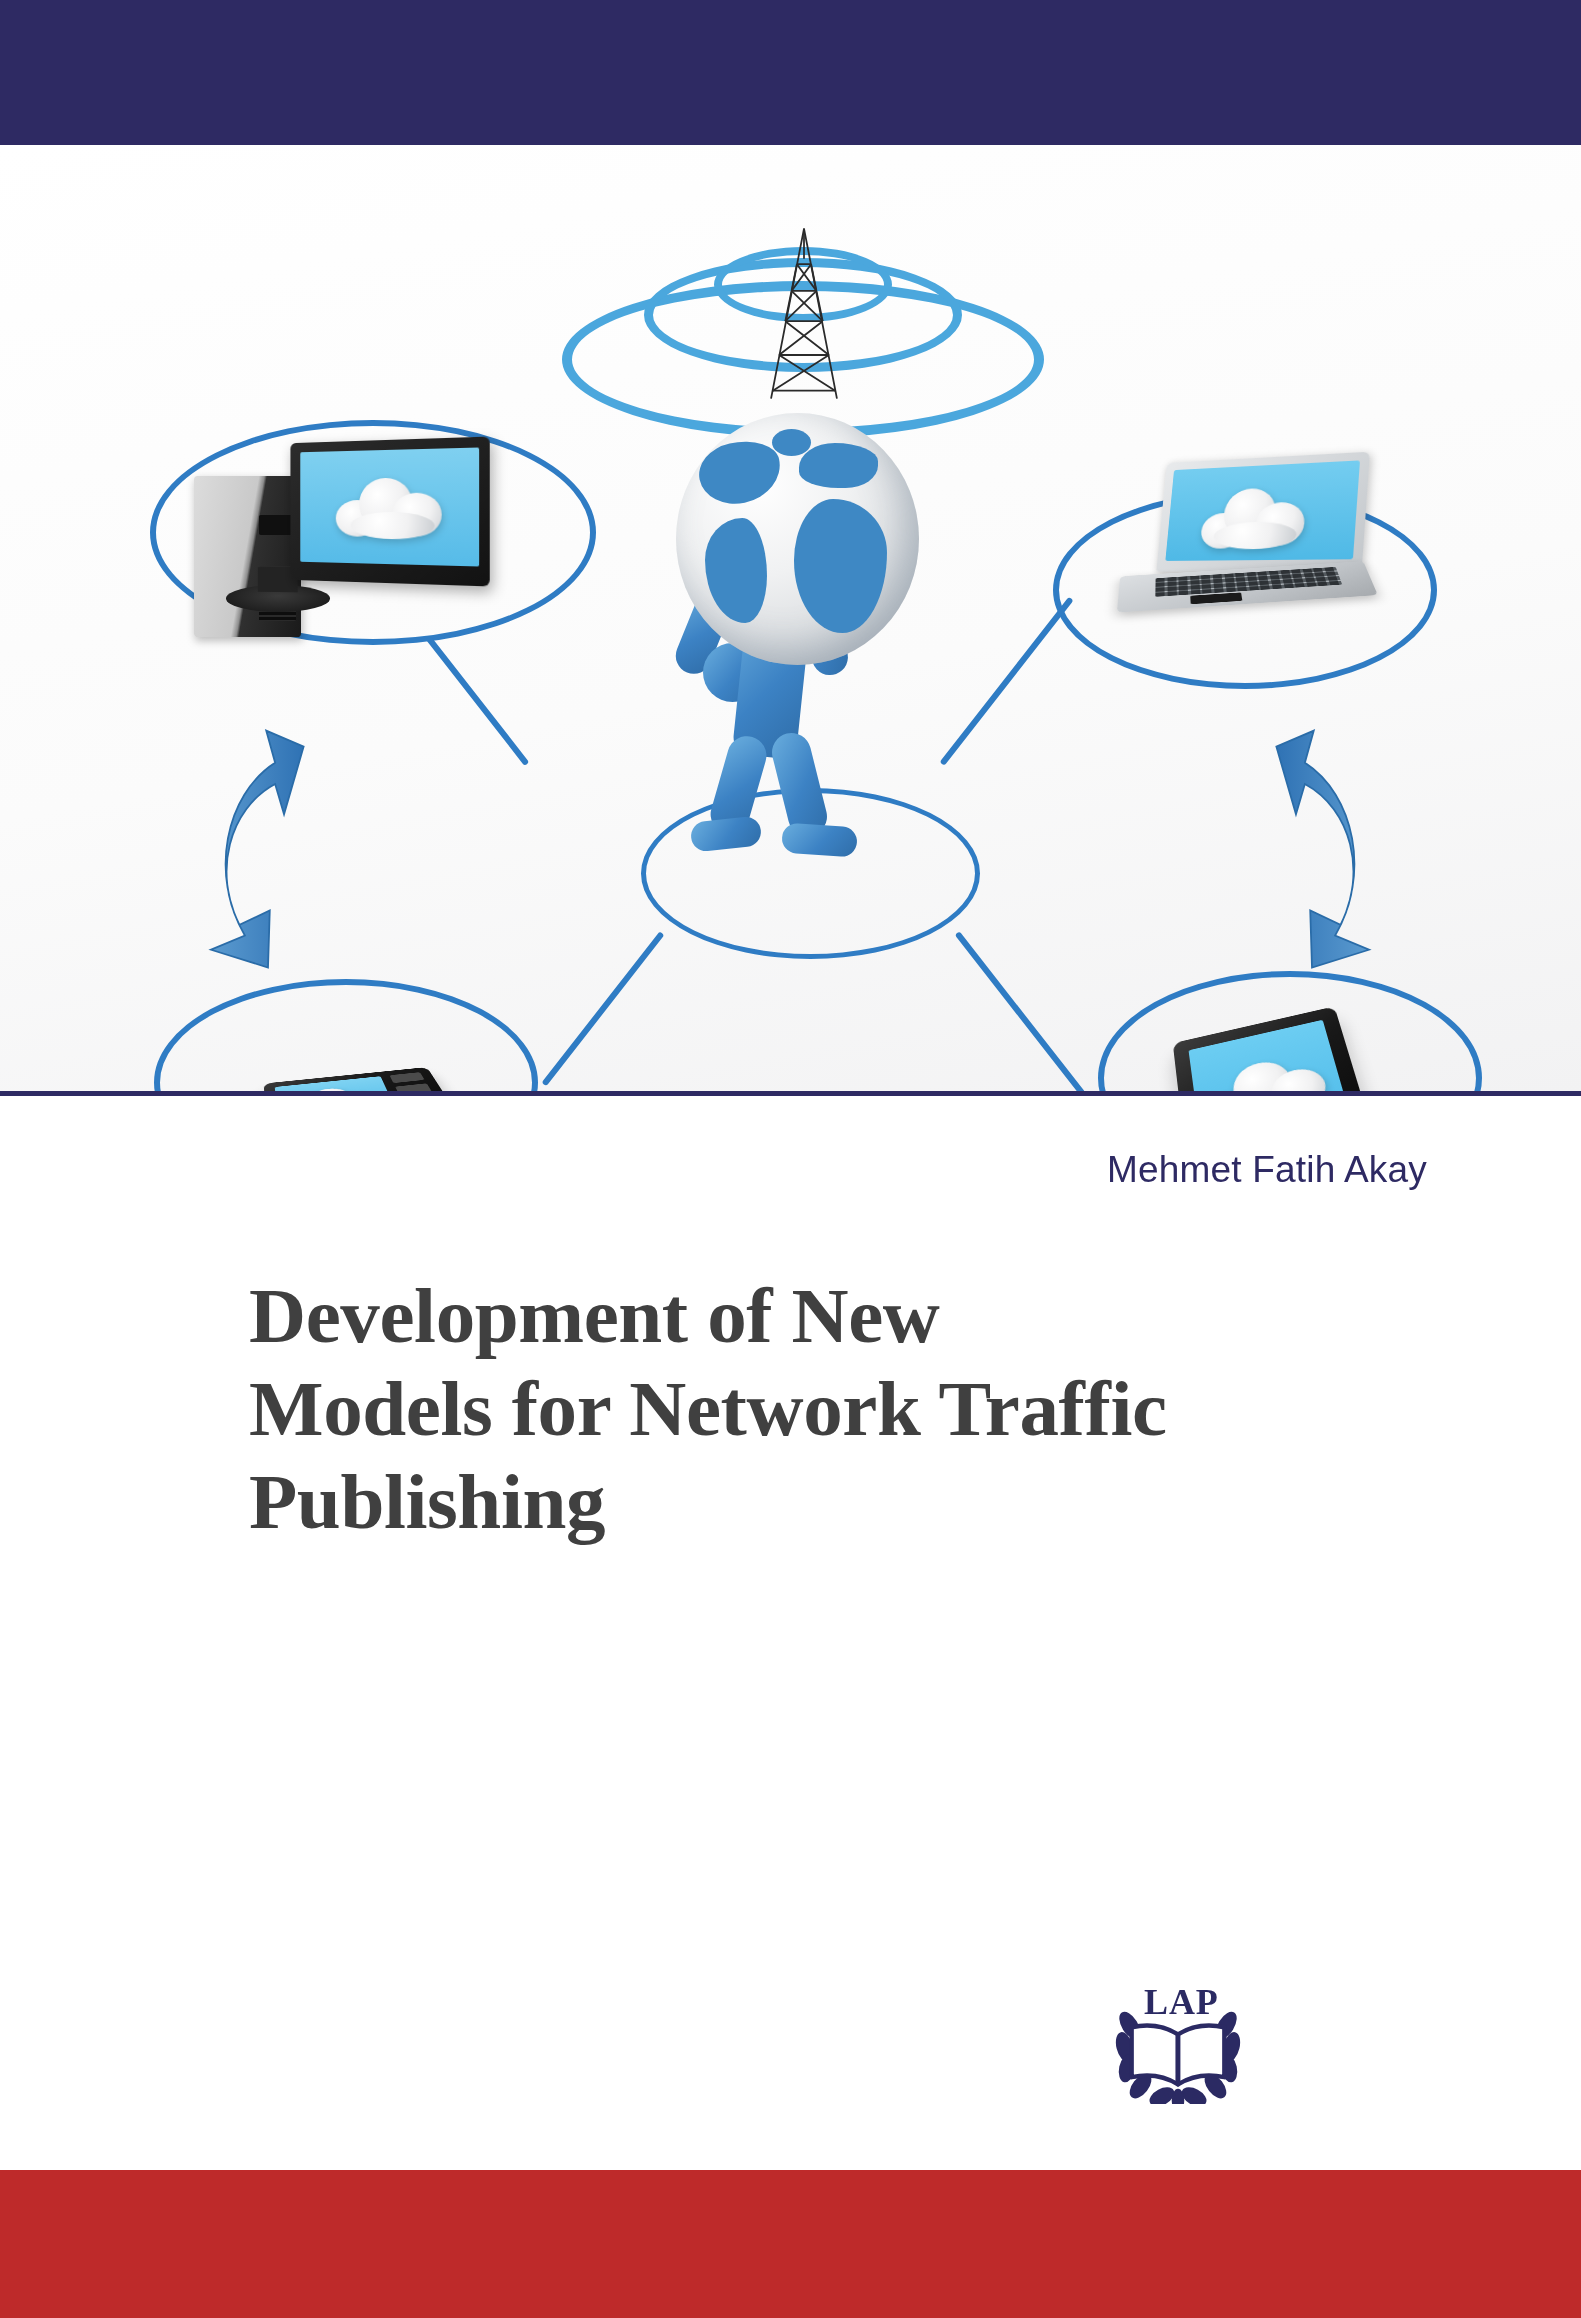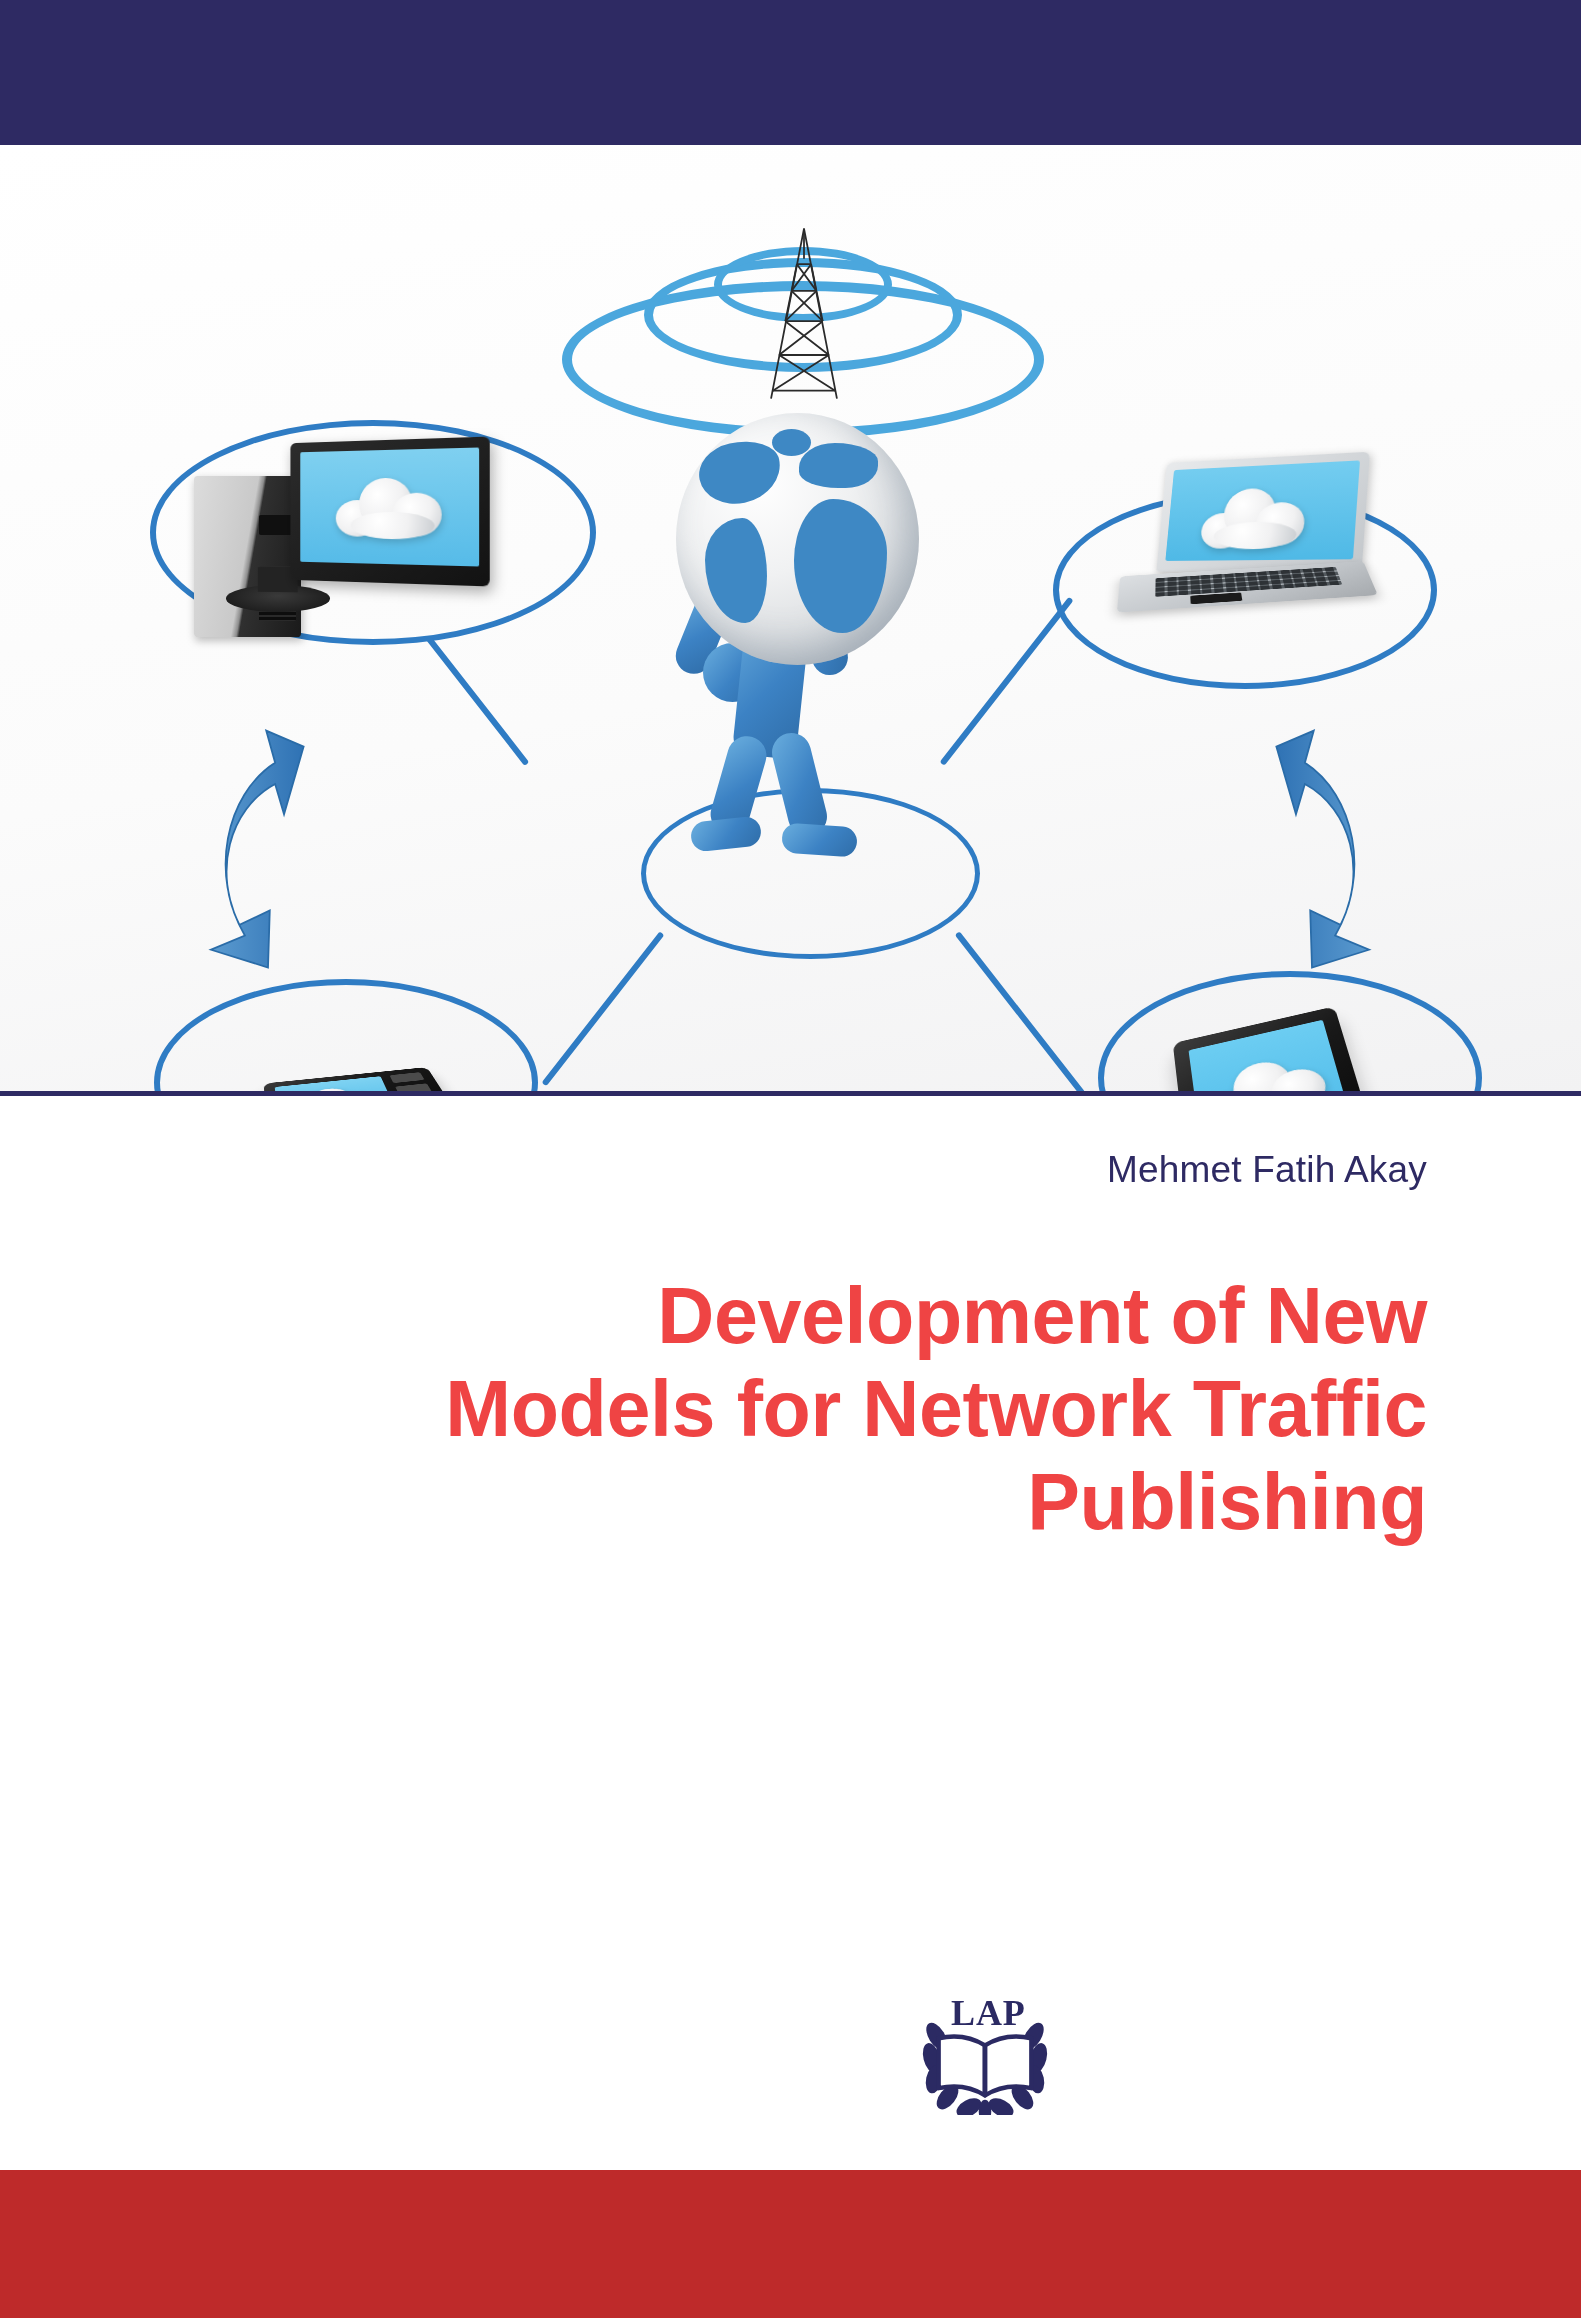--- a/index.html
+++ b/index.html
@@ -226,34 +226,34 @@
   .author {
     display: block;
     font-family: "Liberation Sans", sans-serif;
     font-size: 37px;
     line-height: 52px;
     color: #2e2a63;
     letter-spacing: 0.2px;
   }
   .title {
     position: absolute; right: 154px; top: 162px;
-    width: 1178px; text-align: right;
-    font-family: Liberation Sans, sans-serif;
+    width: 1178px; 
+    font-family: Liberation Serif, serif;
     font-weight: bold;
     font-size: 79px;
     line-height: 93px;
-    color: #ef4444;
+    color: #404040;
     letter-spacing: -0.4px;
   }
 
   
   .logo {
     position: absolute; left: 919px; top: 1979px;
     width: 518px; height: 136px;
-    display: flex; align-items: flex-end; gap: 23px;
+    display: flex; align-items: center; gap: 23px; flex-direction: column;
   }
   .emblem { position: relative; width: 132px; height: 125px; flex: 0 0 132px; }
   .lap-text {
     position: absolute; left: 32px; top: 1.8px;
     font-family: "Liberation Serif", serif;
     font-weight: bold; font-size: 36px; letter-spacing: 0.9px;
     color: #2b2a63;
   }
   .wordmark { position: relative; flex: 1 1 auto; height: 114px; }
   .rule { position: absolute; left: 0; width: 384px; height: 8px; background: #bf2a2a; }

